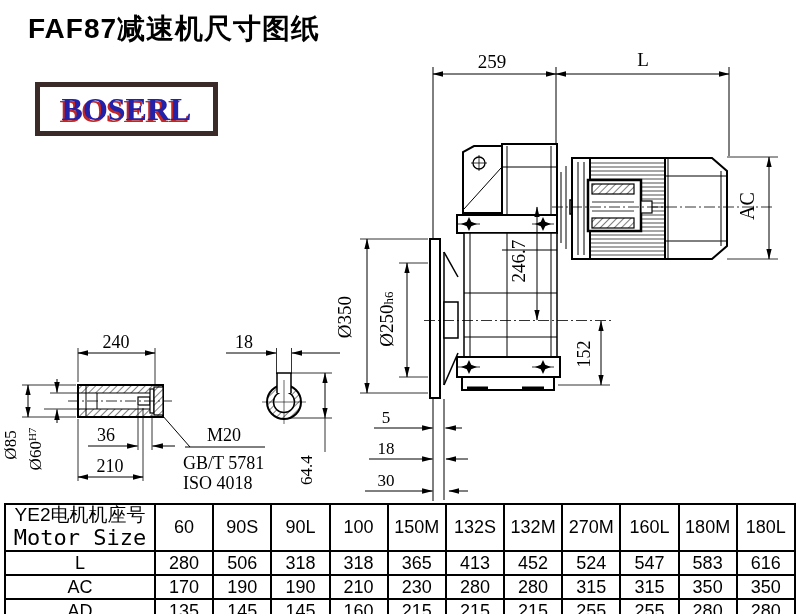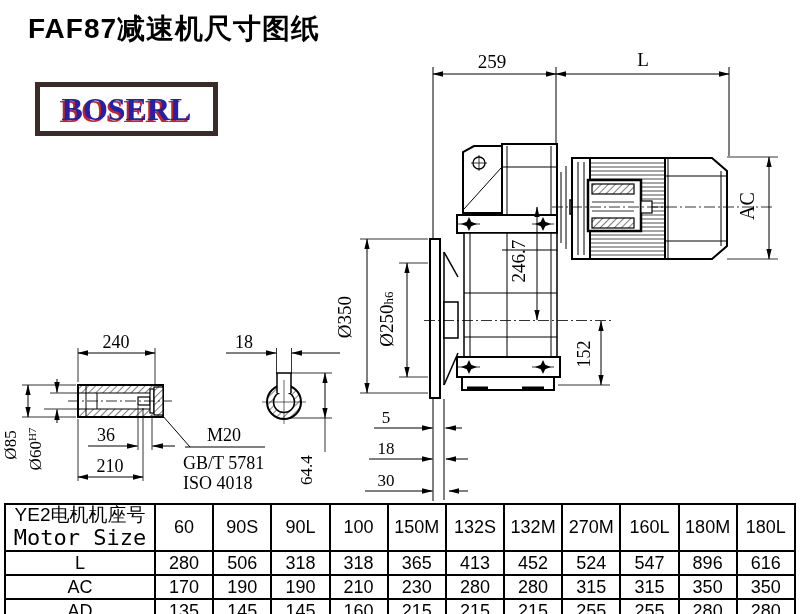--- a/index.html
+++ b/index.html
@@ -245,21 +245,21 @@
       <td class="c0">L</td>
       <td>280</td>
       <td>506</td>
       <td>318</td>
       <td>318</td>
       <td>365</td>
       <td>413</td>
       <td>452</td>
       <td>524</td>
       <td>547</td>
-      <td>896</td>
+      <td>583</td>
       <td>616</td>
     </tr>
     <tr class="drow">
       <td class="c0">AC</td>
       <td>170</td>
       <td>190</td>
       <td>190</td>
       <td>210</td>
       <td>230</td>
       <td>280</td>

